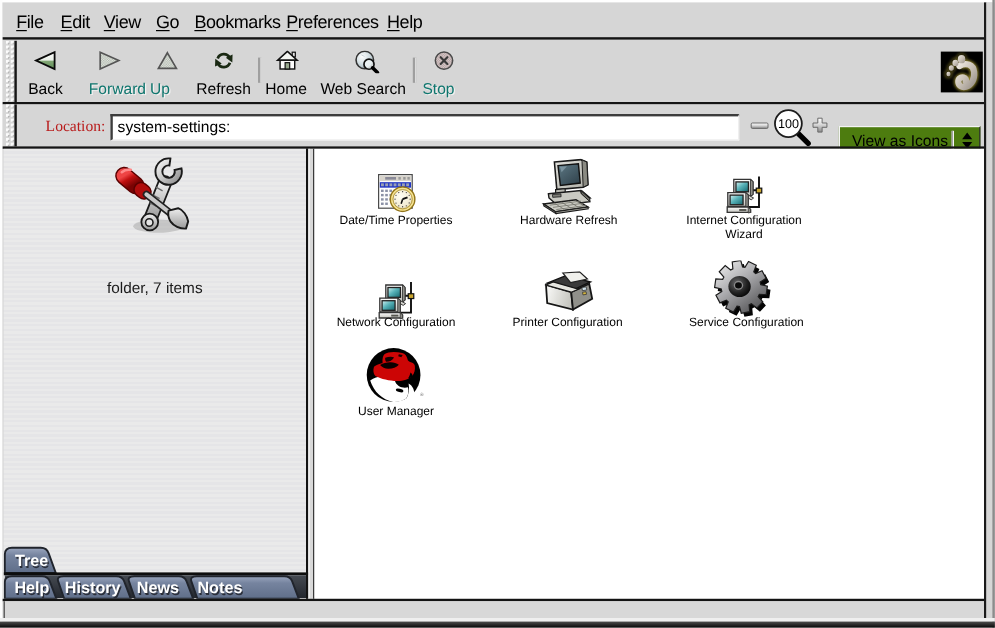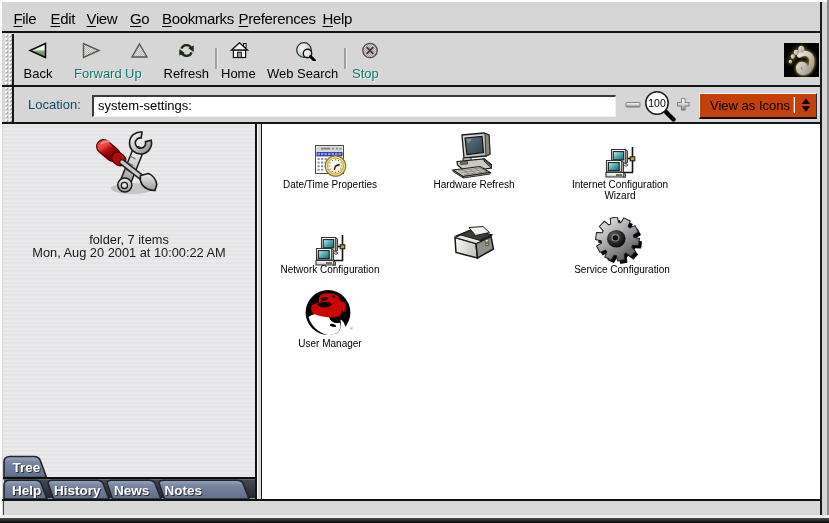--- a/index.html
+++ b/index.html
@@ -22,25 +22,25 @@
 .grip{left:2.5px;width:7px;background-color:#d9d9d9;background-image:radial-gradient(circle at 1px 1px,#fbfbfb 28%,rgba(0,0,0,0) 34%),radial-gradient(circle at 2px 2px,#a8a8a8 26%,rgba(0,0,0,0) 32%);background-size:4px 4px;}
 .gripline{left:9.5px;width:2px;background:#161616;}
 
 #toolbar{top:34px;left:2px;width:818px;height:51px;background:#d6d6d6;}
 .tbtn{position:absolute;text-align:center;}
 .tlab{position:absolute;top:24px;width:100%;left:0;font-size:13px;color:#000;white-space:nowrap;text-align:left;}
 .tlab.dis{color:#0f766e;text-shadow:1px 1px 0 #f2f2f2;}
 .tsep{position:absolute;top:14px;width:2px;height:21px;background:#9f9f9f;border-right:1px solid #ececec;}
 
 #locbar{top:87px;left:2px;width:818px;height:35px;background:#d6d6d6;}
-#loclabel{top:10px;left:26px;font-size:13px;color:#0c4a6e;}
+#loclabel{top:10px;left:36px;font-size:13px;color:#b91c1c;font-family:Liberation Serif, serif;}
 #locinput{top:8px;left:90px;width:521px;height:19px;background:#fff;border-top:2px solid #3c3c3c;border-left:2px solid #3c3c3c;border-bottom:1px solid #efefef;border-right:1px solid #efefef;}
 #loctext{top:11px;left:96px;font-size:13px;color:#000;}
 
-#dropdown{top:6px;left:697px;width:115.5px;height:23px;background:#c2410c;border-top:1px solid #f4f4f4;border-left:1px solid #f4f4f4;border-right:1.5px solid #2e2e2e;border-bottom:2px solid #111;}
+#dropdown{top:18px;left:697px;width:115.5px;height:23px;background:#4d7c0f;border-top:1px solid #f4f4f4;border-left:1px solid #f4f4f4;border-right:1.5px solid #2e2e2e;border-bottom:2px solid #111;}
 #ddtext{top:4px;left:10px;font-size:13px;color:#000;}
 #ddsep{top:3px;left:93px;width:1px;height:16px;background:#f5f5f5;border-left:1px solid #909090;}
 
 #sidebar{top:124px;left:3px;width:252px;height:375px;background:repeating-linear-gradient(180deg,#eaeaea 0 2px,#e5e5e7 2px 4px);}
 #sideline{top:124px;left:255px;width:2px;height:375px;background:#131313;}
 #splitter{top:124px;left:257px;width:4px;height:375px;background:#d8d8d8;border-left:1px solid #fbfbfb;}
 #splitline{top:124px;left:261px;width:1px;height:375px;background:#131313;}
 #content{top:124px;left:262px;width:558px;height:375px;background:#fff;}
 #sbtitle{top:83px;left:0;width:252px;text-align:center;font-size:19.5px;font-weight:bold;color:#000;}
 #sbinfo1{top:108px;left:0;width:252px;text-align:center;font-size:12.8px;color:#1a1a1a;}
@@ -244,21 +244,20 @@
 <path d="M 9.5 16.5 L 19 24.5" stroke="url(#redh)" stroke-width="12.6" stroke-linecap="round"></path>
 <path d="M 7.5 13.5 C 9.5 11.8 12.5 11 15 11.5" stroke="#ff8888" stroke-width="2.2" fill="none" stroke-linecap="round"></path>
 <path d="M 23.5 28 L 26 30" stroke="#5a0000" stroke-width="13" stroke-linecap="round"></path>
 <path d="M 23.5 28 L 26 30" stroke="#b00c0c" stroke-width="10.5" stroke-linecap="round"></path>
 <path d="M 28 32 L 49 48.5" stroke="#222" stroke-width="6.2" stroke-linecap="round"></path>
 <path d="M 28 32 L 49 48.5" stroke="#c9c9c9" stroke-width="3.4" stroke-linecap="round"></path>
 <path d="M 46.5 45.5 L 54.5 43.5 C 58.5 45 62 49.5 62.8 54.5 L 61 60.5 C 56 60.8 50.5 58.2 48 54.5 C 46.3 51.5 45.8 48.2 46.5 45.5 Z" fill="url(#met2)" stroke="#1a1a1a" stroke-width="1.6" stroke-linejoin="round"></path>
 </g>
 </svg>
     <div class="abs" id="sbinfo1">folder, 7 items</div>
-    <div class="abs" id="sbinfo2">Mon, Aug 20 2001 at 10:00:22 AM</div>
     <svg class="abs" style="left:0;top:331px" width="256" height="44">
 <defs>
           <linearGradient id="tabg" x1="0" y1="0" x2="0" y2="1">
             <stop offset="0" stop-color="#9aa6be"></stop>
             <stop offset="0.3" stop-color="#76849f"></stop>
             <stop offset="1" stop-color="#5f6e89"></stop>
           </linearGradient>
 <linearGradient id="tabd" x1="0" y1="0" x2="0" y2="1">
             <stop offset="0" stop-color="#454a52"></stop>
             <stop offset="1" stop-color="#23272e"></stop>
@@ -492,20 +491,21 @@
 <path d="M20 10.5 C23 9.7 25.8 9.9 27.4 10.9 C25.8 13.1 23 14.3 20.4 13.9 C19.8 12.7 19.7 11.5 20 10.5 Z" fill="#150000"></path>
 <path d="M31.5 8.7 l3.2 0.9 -1.3 1.7 -2.5 -1 Z" fill="#150000"></path>
         </g>
 <path d="M40 23.5 c1.3 0.8 2 2 1.8 3.2 c-1.2 0.9 -2.4 1.3 -3.6 1.3 c1 -1.3 1.6 -2.9 1.8 -4.5 Z" fill="#000"></path>
 <text x="48" y="43" font-family="Liberation Sans,sans-serif" font-size="4" fill="#555">®</text>
 </svg>
     <div class="ilab" style="left:68px;top:55px">Date/Time Properties</div>
     <div class="ilab" style="left:212px;top:55px">Hardware Refresh</div>
     <div class="ilab" style="left:68px;top:140px">Network Configuration</div>
     <div class="ilab" style="left:358px;top:55px">Internet Configuration<br>Wizard</div>
+    <div class="ilab" style="left:211px;top:140px">Printer Configuration</div>
     <div class="ilab" style="left:360px;top:140px">Service Configuration</div>
     <div class="ilab" style="left:68px;top:214px">User Manager</div>
   </div>
   <div class="abs" id="mainbot"></div>
   <div class="abs" id="statusbar"></div>
   <div class="abs" id="topedge"></div>
   <div class="abs" id="leftedge"></div>
   <div class="abs" id="rightline"></div>
   <div class="abs" id="rightband"></div>
   <div class="abs" id="rightedge"></div>

